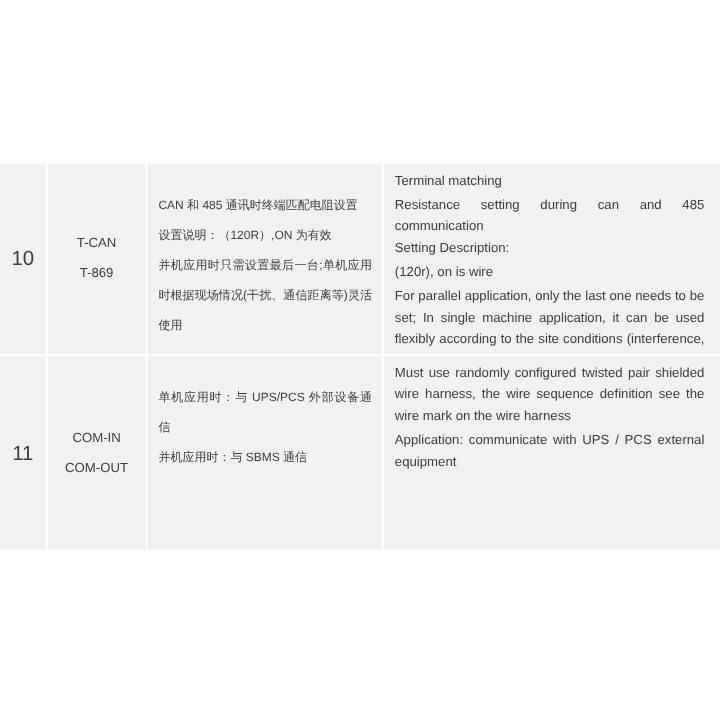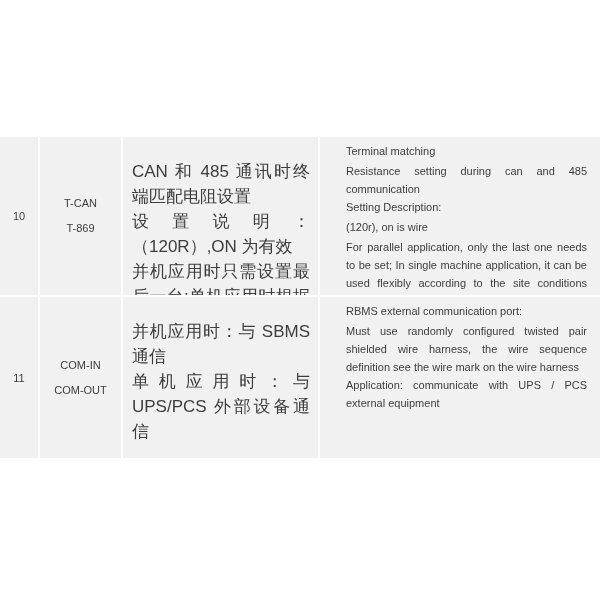--- a/index.html
+++ b/index.html
@@ -31,44 +31,44 @@
   .cell {
     background: var(--row_bg, #f1f1f1);
     color: var(--text_color, #3d3d3d);
     overflow: hidden;
     box-sizing: border-box;
   }
   .cell.num {
     display: flex;
     align-items: center;
     justify-content: center;
-    font-size: 11px;
+    font-size: 17px;
   }
   .cell.name {
     display: flex;
     flex-direction: column;
     align-items: center;
     justify-content: center;
     font-size: 11px;
   }
   .cell.name .name-line {
     line-height: 25px;
     white-space: nowrap;
   }
   .cell.cn {
     padding: 22px 8px 0 9px;
-    font-size: 17px;
+    font-size: 10px;
   }
   .cell.cn p {
     margin: 0;
     line-height: 25px;
     text-align: justify;
   }
   .cell.en {
-    padding: 5px 13px 0 26px;
+    padding: 5px 13px 0 9px;
     font-size: 11px;
   }
   .cell.en p {
     margin: 0 0 2px 0;
     line-height: 18px;
     text-align: justify;
     white-space: pre-wrap;
   }
   
   .cell.en p:nth-child(2) { margin-bottom: 0; }
@@ -99,24 +99,23 @@
         </div>
     </div>
 
     <div class="trow">
       <div class="cell num">11</div>
       <div class="cell name">
           <div class="name-line">COM-IN</div>
           <div class="name-line">COM-OUT</div>
         </div>
       <div class="cell cn">
+          <p>单机应用时：与 UPS/PCS 外部设备通信</p>
           <p>并机应用时：与 SBMS 通信</p>
-          <p>单机应用时：与 UPS/PCS 外部设备通信</p>
         </div>
       <div class="cell en">
-          <p>RBMS external communication port:</p>
           <p>Must use randomly configured twisted pair shielded wire harness, the wire sequence definition see the wire mark on the wire harness</p>
           <p>Application: communicate with UPS / PCS external equipment</p>
         </div>
     </div>
 
   </div>
 </div>
 
 </body></html>

